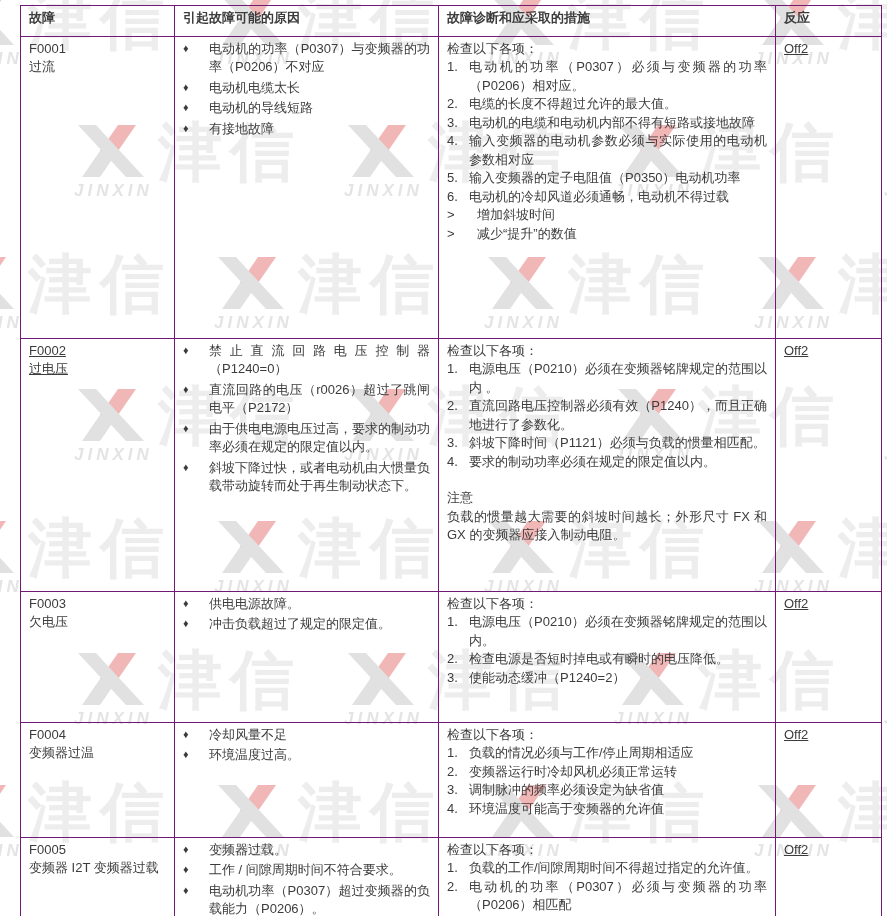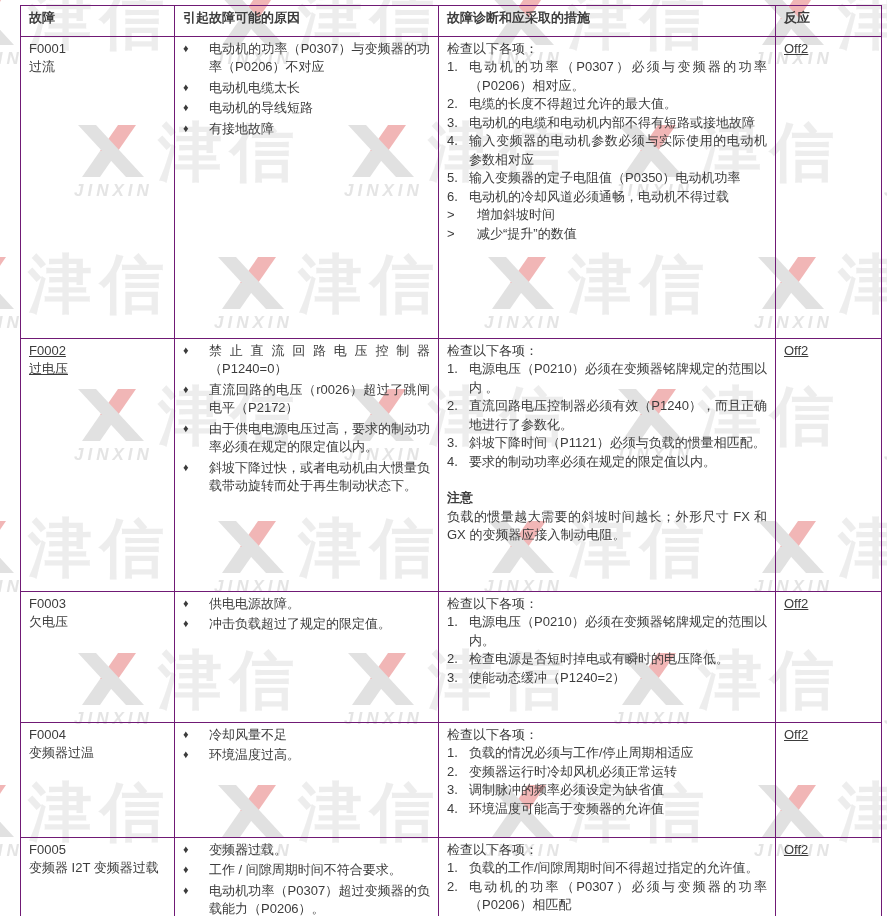--- a/index.html
+++ b/index.html
@@ -44,21 +44,21 @@
   .fault-name{margin:0;}
   .cause-item{display:flex;margin:0 0 2px 0;}
   .bullet{width:26px;flex:none;font-size:11px;padding-top:1px;text-align:left;}
   .cause-text{flex:1;text-align:justify;}
   .diag-intro{margin:0;}
   .diag-item{display:flex;margin:0;}
   .diag-num{width:22px;flex:none;}
   .diag-text{flex:1;text-align:justify;}
   .arrow-item{display:flex;margin:0;}
   .arrow-mark{width:30px;flex:none;}
-  .note-title{margin-top:18px;font-weight:bold;}
+  .note-title{margin-top:18px;}
   .note-text{text-align:justify;}
   .reaction{margin:0;text-decoration:underline;}
 </style>
 </head>
 <body>
 
 <div class="page">
 
   <div class="watermark-layer">
       <div class="wm-tile" style="left: -60px; top: -15px;">

